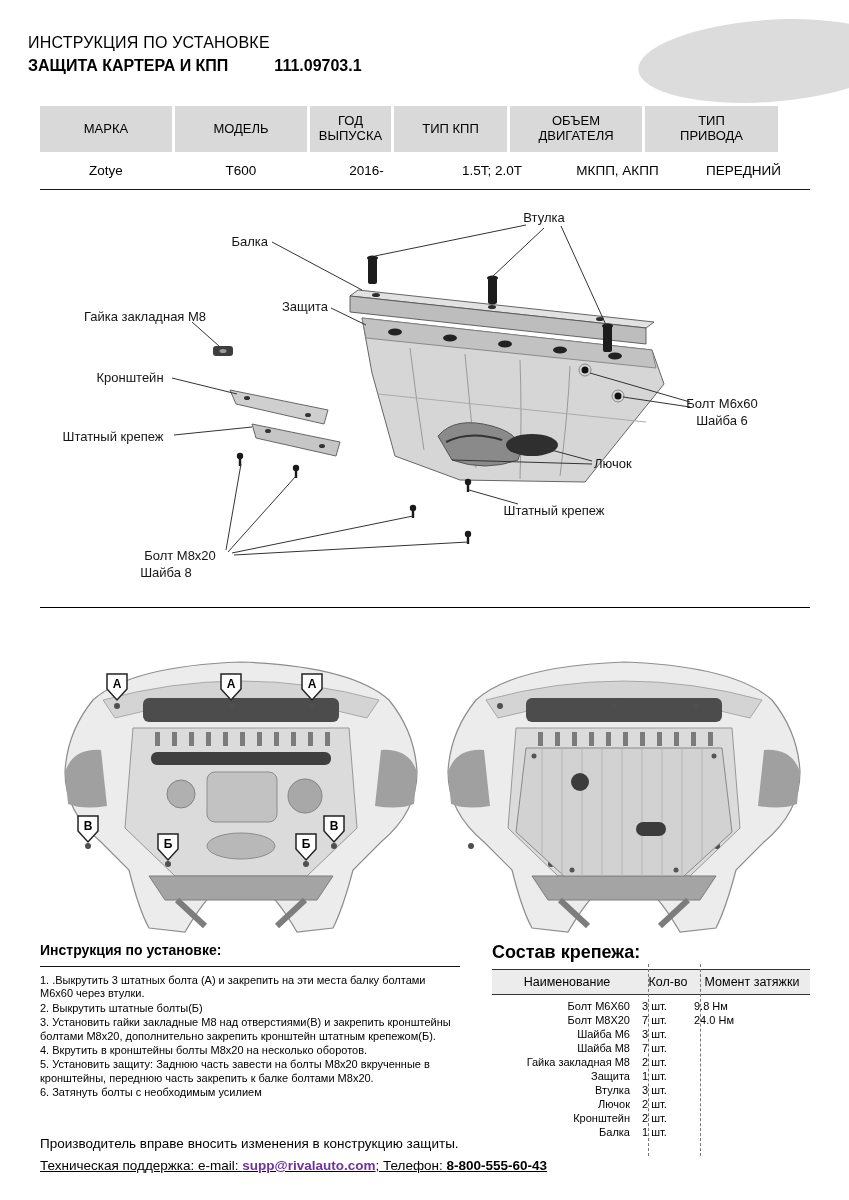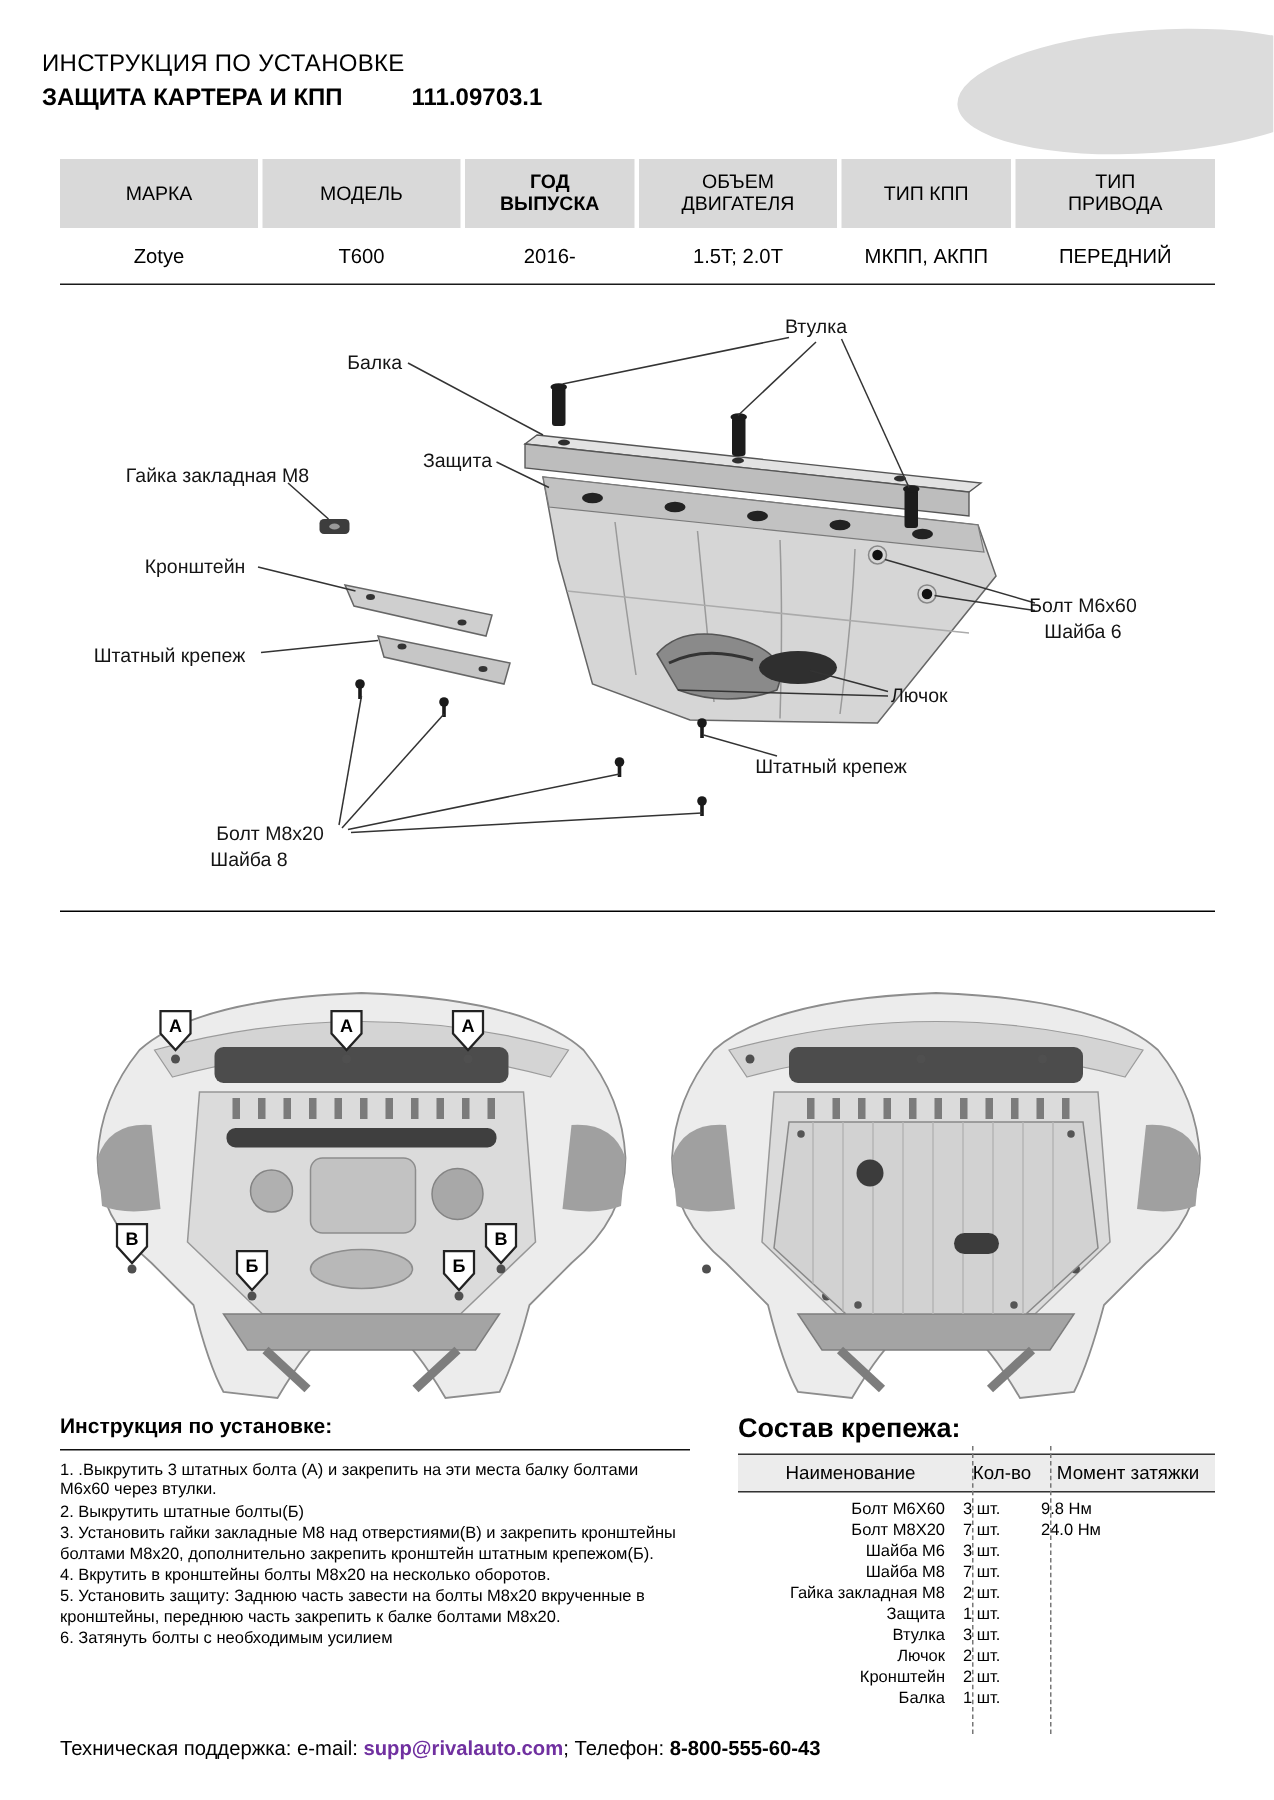--- a/index.html
+++ b/index.html
@@ -18,21 +18,21 @@
 
   
   .spec { position:absolute; left:40px; top:106px; width:770px; font-size:13px; }
   .spec-head { display:flex; gap:3px; }
   .spec-head .cell { background:#d9d9d9; height:46px; display:flex; align-items:center;
                      justify-content:center; text-align:center; line-height:1.15; }
   .spec-row { display:flex; gap:3px; border-bottom:1px solid #1a1a1a; }
   .spec-row .cell { height:37px; display:flex; align-items:center; justify-content:center;
                     font-size:13.5px; }
   .c1,.c2,.c4,.c6 { width:132px; } .c3,.c5 { width:113px; } .c6 { width:133px; }
-  .spec-head .c3 { padding:0 16px; width:81px;font-weight:bold; }
+  .spec-head .c3 { padding:0 0; width:81px; }
   .spec-head .c4 { padding:0 8px;  width:116px; }
   .spec-head .c6 { padding:0 26px; width:81px; }
   .spec-row  .c3 { width:113px; } .spec-row .c4 { width:132px; } .spec-row .c6 { width:133px; }
 
   
   .diagram { position:absolute; left:40px; top:198px; width:770px; height:400px; }
   .dlbl { font-family:"Liberation Sans", sans-serif; font-size:13px; fill:#141414; }
 
   .divider { position:absolute; left:40px; top:607px; width:770px; border-top:1px solid #000; height:0; }
 
@@ -59,43 +59,43 @@
   .hw-row { display:flex; }
   .hw-name   { width:150px; text-align:right; padding-right:12px; box-sizing:border-box; }
   .hw-qty    { width:52px;  text-align:left; }
   .hw-torque { width:116px; text-align:left; }
   .hw-head .hw-name { text-align:center; padding-right:0; }
   .hw-sep { position:absolute; top:22px; height:192px; border-left:1px dashed #777; width:0; }
   .hw-sep1 { left:156px; } .hw-sep2 { left:208px; }
 
   
   .footer { position:absolute; left:40px; top:1136px; width:780px; font-size:13.5px; }
-  .footer .f2 { margin-top:22px; }
+  .footer .f2 { margin-top:7px;text-decoration:underline; }
   .email { color:#7030a0; font-weight:bold; text-decoration:none; }
   .phone { font-weight:bold; }
 </style>
 </head>
 <body>
 
 <div class="page">
 
   <div class="watermark"></div>
 
   <div class="hdr">
     <div class="t1">ИНСТРУКЦИЯ ПО УСТАНОВКЕ</div>
     <div class="t2"><span>ЗАЩИТА КАРТЕРА И КПП</span><span class="pn">111.09703.1</span></div>
   </div>
 
   <div class="spec">
     <div class="spec-head">
       <div class="cell c1">МАРКА</div>
       <div class="cell c2">МОДЕЛЬ</div>
       <div class="cell c3">ГОД ВЫПУСКА</div>
+      <div class="cell c5">ТИП КПП</div>
       <div class="cell c4">ОБЪЕМ ДВИГАТЕЛЯ</div>
-      <div class="cell c5">ТИП КПП</div>
       <div class="cell c6">ТИП ПРИВОДА</div>
     </div>
     <div class="spec-row">
       <div class="cell c1">Zotye</div>
       <div class="cell c2">T600</div>
       <div class="cell c3">2016-</div>
       <div class="cell c4">1.5T; 2.0T</div>
       <div class="cell c5">МКПП, АКПП</div>
       <div class="cell c6">ПЕРЕДНИЙ</div>
     </div>
@@ -390,16 +390,17 @@
       </div>
       <div class="hw-row">
         <div class="hw-name">Балка</div>
         <div class="hw-qty">1 шт.</div>
         <div class="hw-torque"></div>
       </div>
     </div>
   </div>
 
   <div class="footer">
+    <div class="f1">Производитель вправе вносить изменения в конструкцию защиты.</div>
     <div class="f2"><span>Техническая поддержка:  e-mail: </span><a href="#" class="email">supp@rivalauto.com</a><span>; Телефон: </span><span class="phone">8-800-555-60-43</span></div>
   </div>
 
 </div>
 
 </body></html>

